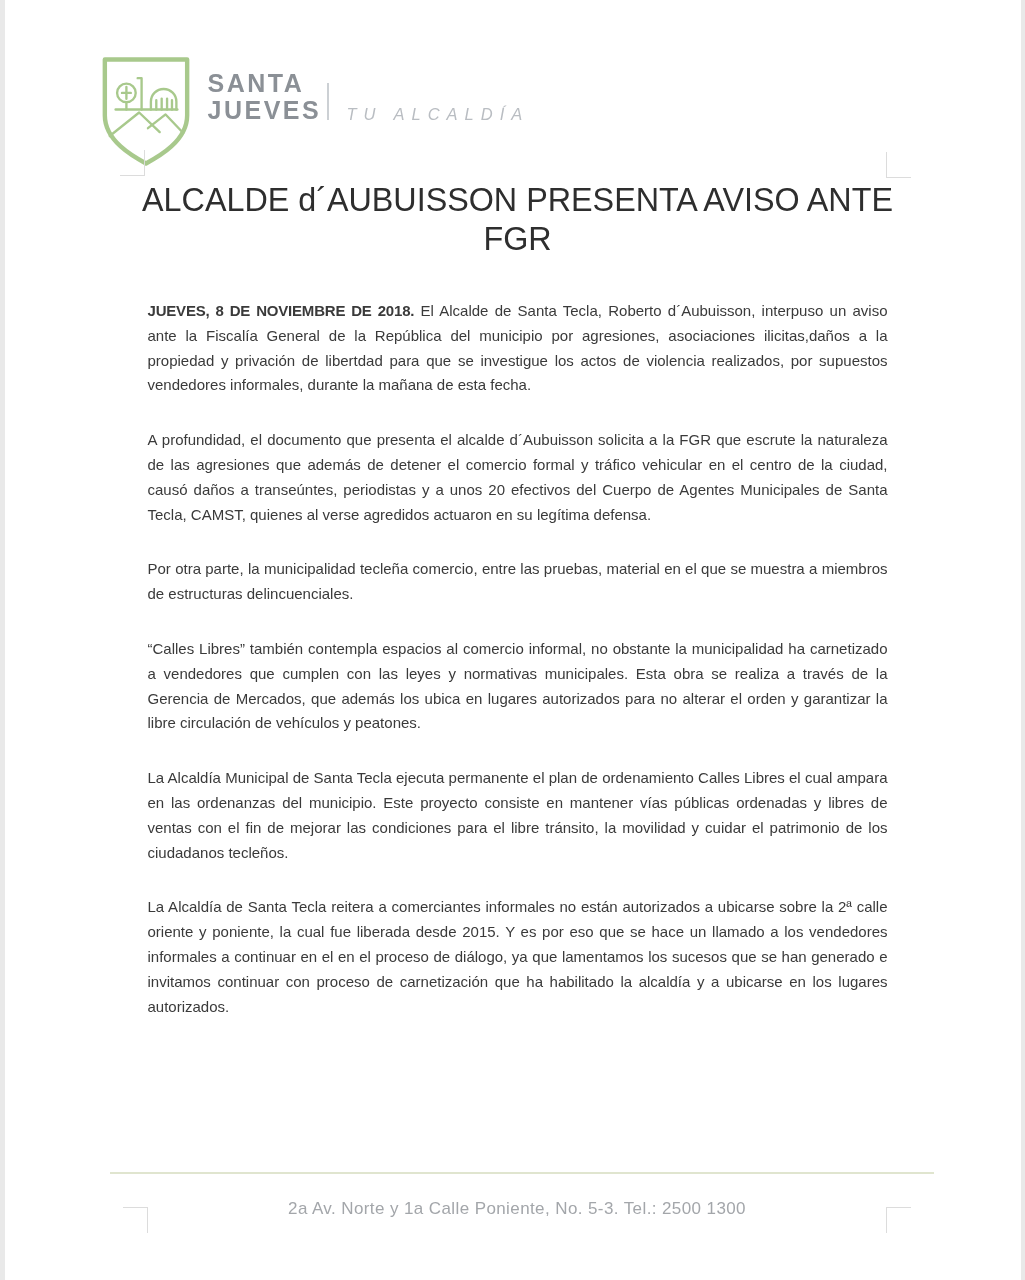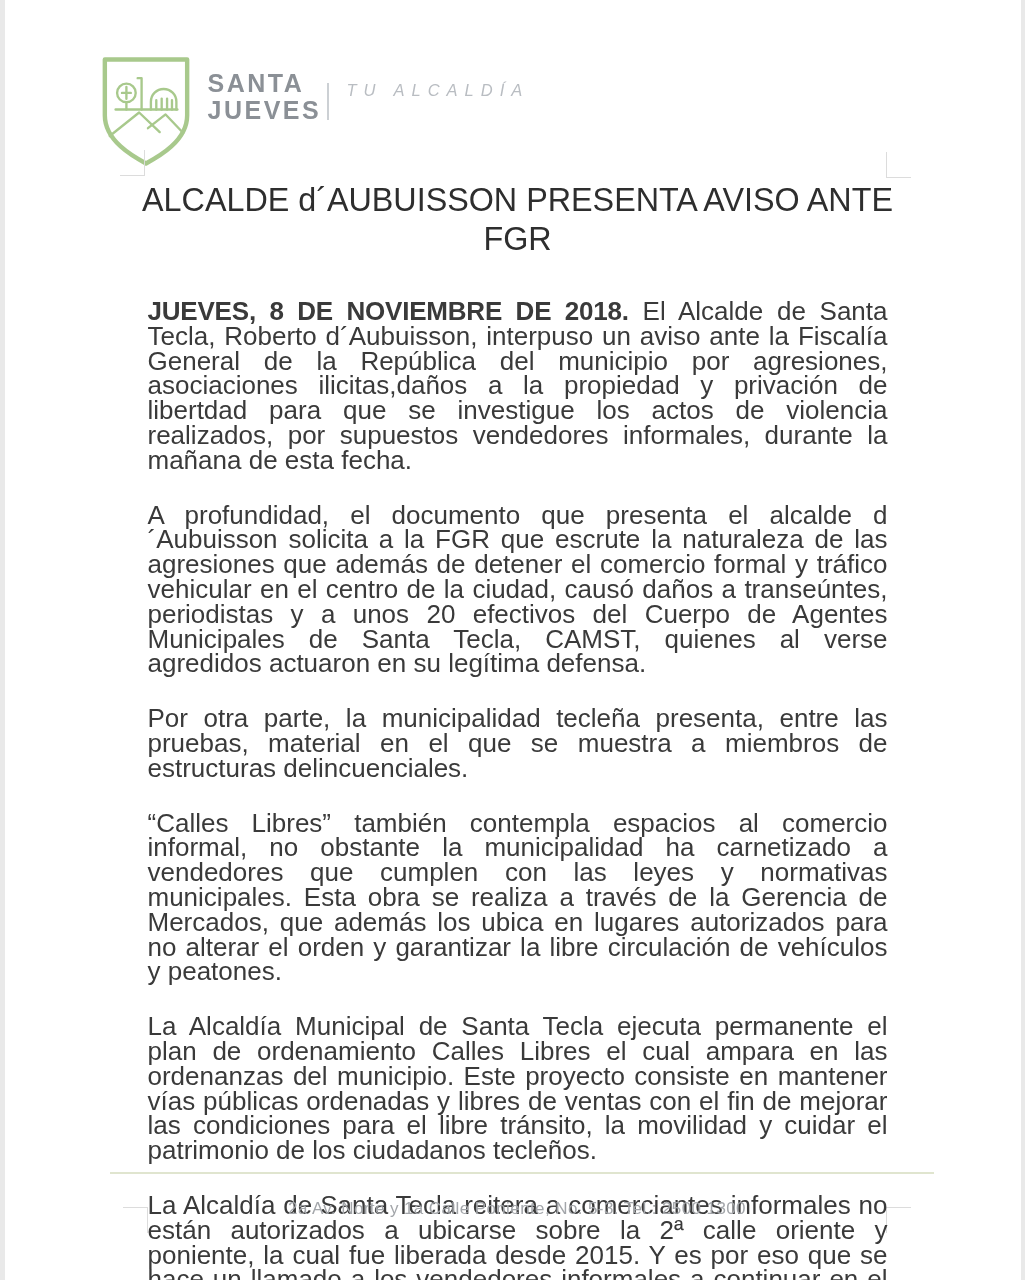--- a/index.html
+++ b/index.html
@@ -13,38 +13,38 @@
   .page{position:relative; width:1016px; height:1280px; background:var(--page_bg);
         overflow:hidden; margin:0 auto;}
 
   
   .logo-svg{position:absolute; left:92px; top:54px; width:98px; height:115px;}
   .logo-stroke{stroke:var(--brand_green); fill:none; stroke-linecap:round; stroke-linejoin:round;}
   .brand{position:absolute; left:203px; top:70px; color:var(--brand_gray);
          font-weight:700; font-size:25px; letter-spacing:2.5px; line-height:27px;}
   .brand-divider{position:absolute; left:322px; top:83px; width:2px; height:37px;
                  background:var(--hairline_gray);}
-  .tagline{position:absolute; left:342px; top:81px; color:var(--tagline_gray);
+  .tagline{position:absolute; left:342px; top:105px; color:var(--tagline_gray);
            font-size:16.5px; letter-spacing:7px; font-style:italic; white-space:nowrap;}
 
   
   .mark{position:absolute; width:25px; height:26px;}
   .mark-tl{left:115px; top:150px; border-right:1.5px solid var(--mark_gray); border-bottom:1.5px solid var(--mark_gray);}
   .mark-tr{left:881px; top:152px; border-left:1.5px solid var(--mark_gray); border-bottom:1.5px solid var(--mark_gray);}
   .mark-bl{left:118px; top:1207px; border-top:1.5px solid var(--mark_gray); border-right:1.5px solid var(--mark_gray);}
   .mark-br{left:881px; top:1207px; border-top:1.5px solid var(--mark_gray); border-left:1.5px solid var(--mark_gray);}
 
   
   .title{position:absolute; left:0; top:180px; width:1025px; text-align:center;
          color:var(--title_color); font-size:34px; line-height:39px; font-weight:400;
          transform:scaleX(0.95); transform-origin:50% 50%;}
 
   
   .article{position:absolute; left:143px; top:299px; width:740px;}
-  .article p{margin:0 0 30px 0; text-align:justify; font-size:26px; line-height:24.8px;
+  .article p{margin:0 0 30px 0; text-align:justify; font-size:15px; line-height:24.8px;
              color:var(--body_color);}
   .article p b{font-weight:700; letter-spacing:-0.2px;}
 
   
   .footer-rule{position:absolute; left:105px; top:1172px; width:824px; height:2px;
                background:var(--divider_green);}
   .footer-address{position:absolute; left:0; top:1199px; width:1025px; text-align:center;
                   color:var(--footer_gray); font-size:17px; letter-spacing:0.4px;}
 </style>
 </head>
@@ -89,21 +89,21 @@
   <div class="mark mark-br"></div>
 
   <h1 class="title">
     <div>ALCALDE d´AUBUISSON PRESENTA AVISO ANTE</div>
     <div>FGR</div>
   </h1>
 
   <div class="article">
     <p><b>JUEVES, 8 DE NOVIEMBRE DE 2018.</b><span> El Alcalde de Santa Tecla, Roberto d´Aubuisson, interpuso un aviso ante la Fiscalía General de la República  del municipio por agresiones, asociaciones ilicitas,daños a la propiedad y privación de libertdad  para que se investigue los actos de violencia realizados, por supuestos vendedores informales, durante la mañana de esta fecha.</span></p>
     <p><span>A profundidad, el documento que presenta el alcalde d´Aubuisson solicita a la FGR que escrute la naturaleza de las agresiones que además de detener el comercio formal y tráfico vehicular en el centro de la ciudad, causó daños a transeúntes, periodistas y a unos 20 efectivos del Cuerpo de Agentes Municipales de Santa Tecla, CAMST, quienes al verse agredidos actuaron en su legítima defensa.</span></p>
-    <p><span>Por otra parte, la municipalidad tecleña presenta, entre las pruebas, material en el que se muestra a miembros de estructuras delincuenciales.</span></p>
+    <p><span>Por otra parte, la municipalidad tecleña comercio, entre las pruebas, material en el que se muestra a miembros de estructuras delincuenciales.</span></p>
     <p><span>“Calles Libres” también contempla espacios al comercio informal, no obstante la municipalidad ha carnetizado a vendedores que cumplen con las leyes y normativas municipales. Esta obra se realiza a través de la Gerencia de Mercados, que además los ubica en lugares autorizados para no alterar el orden y garantizar la libre circulación de vehículos y peatones.</span></p>
     <p><span>La Alcaldía Municipal de Santa Tecla ejecuta permanente el plan de ordenamiento Calles Libres el cual ampara en las ordenanzas del municipio. Este proyecto consiste en mantener vías públicas ordenadas y libres de ventas con el fin de mejorar las condiciones para el libre tránsito, la movilidad y cuidar el patrimonio de los ciudadanos tecleños.</span></p>
     <p><span>La Alcaldía de Santa Tecla reitera a comerciantes informales no están autorizados a ubicarse sobre la 2ª calle oriente y poniente, la cual fue liberada desde 2015.  Y  es  por eso que se hace un llamado a los vendedores informales a  continuar en el en el proceso de diálogo, ya que lamentamos los sucesos  que  se han generado e invitamos continuar con proceso de carnetización que ha habilitado la alcaldía y a ubicarse en los lugares autorizados.</span></p>
   </div>
 
   <div class="footer-rule"></div>
   <div class="footer-address">2a Av. Norte y 1a Calle Poniente, No. 5-3. Tel.: 2500 1300</div>
 
 </div>
 

